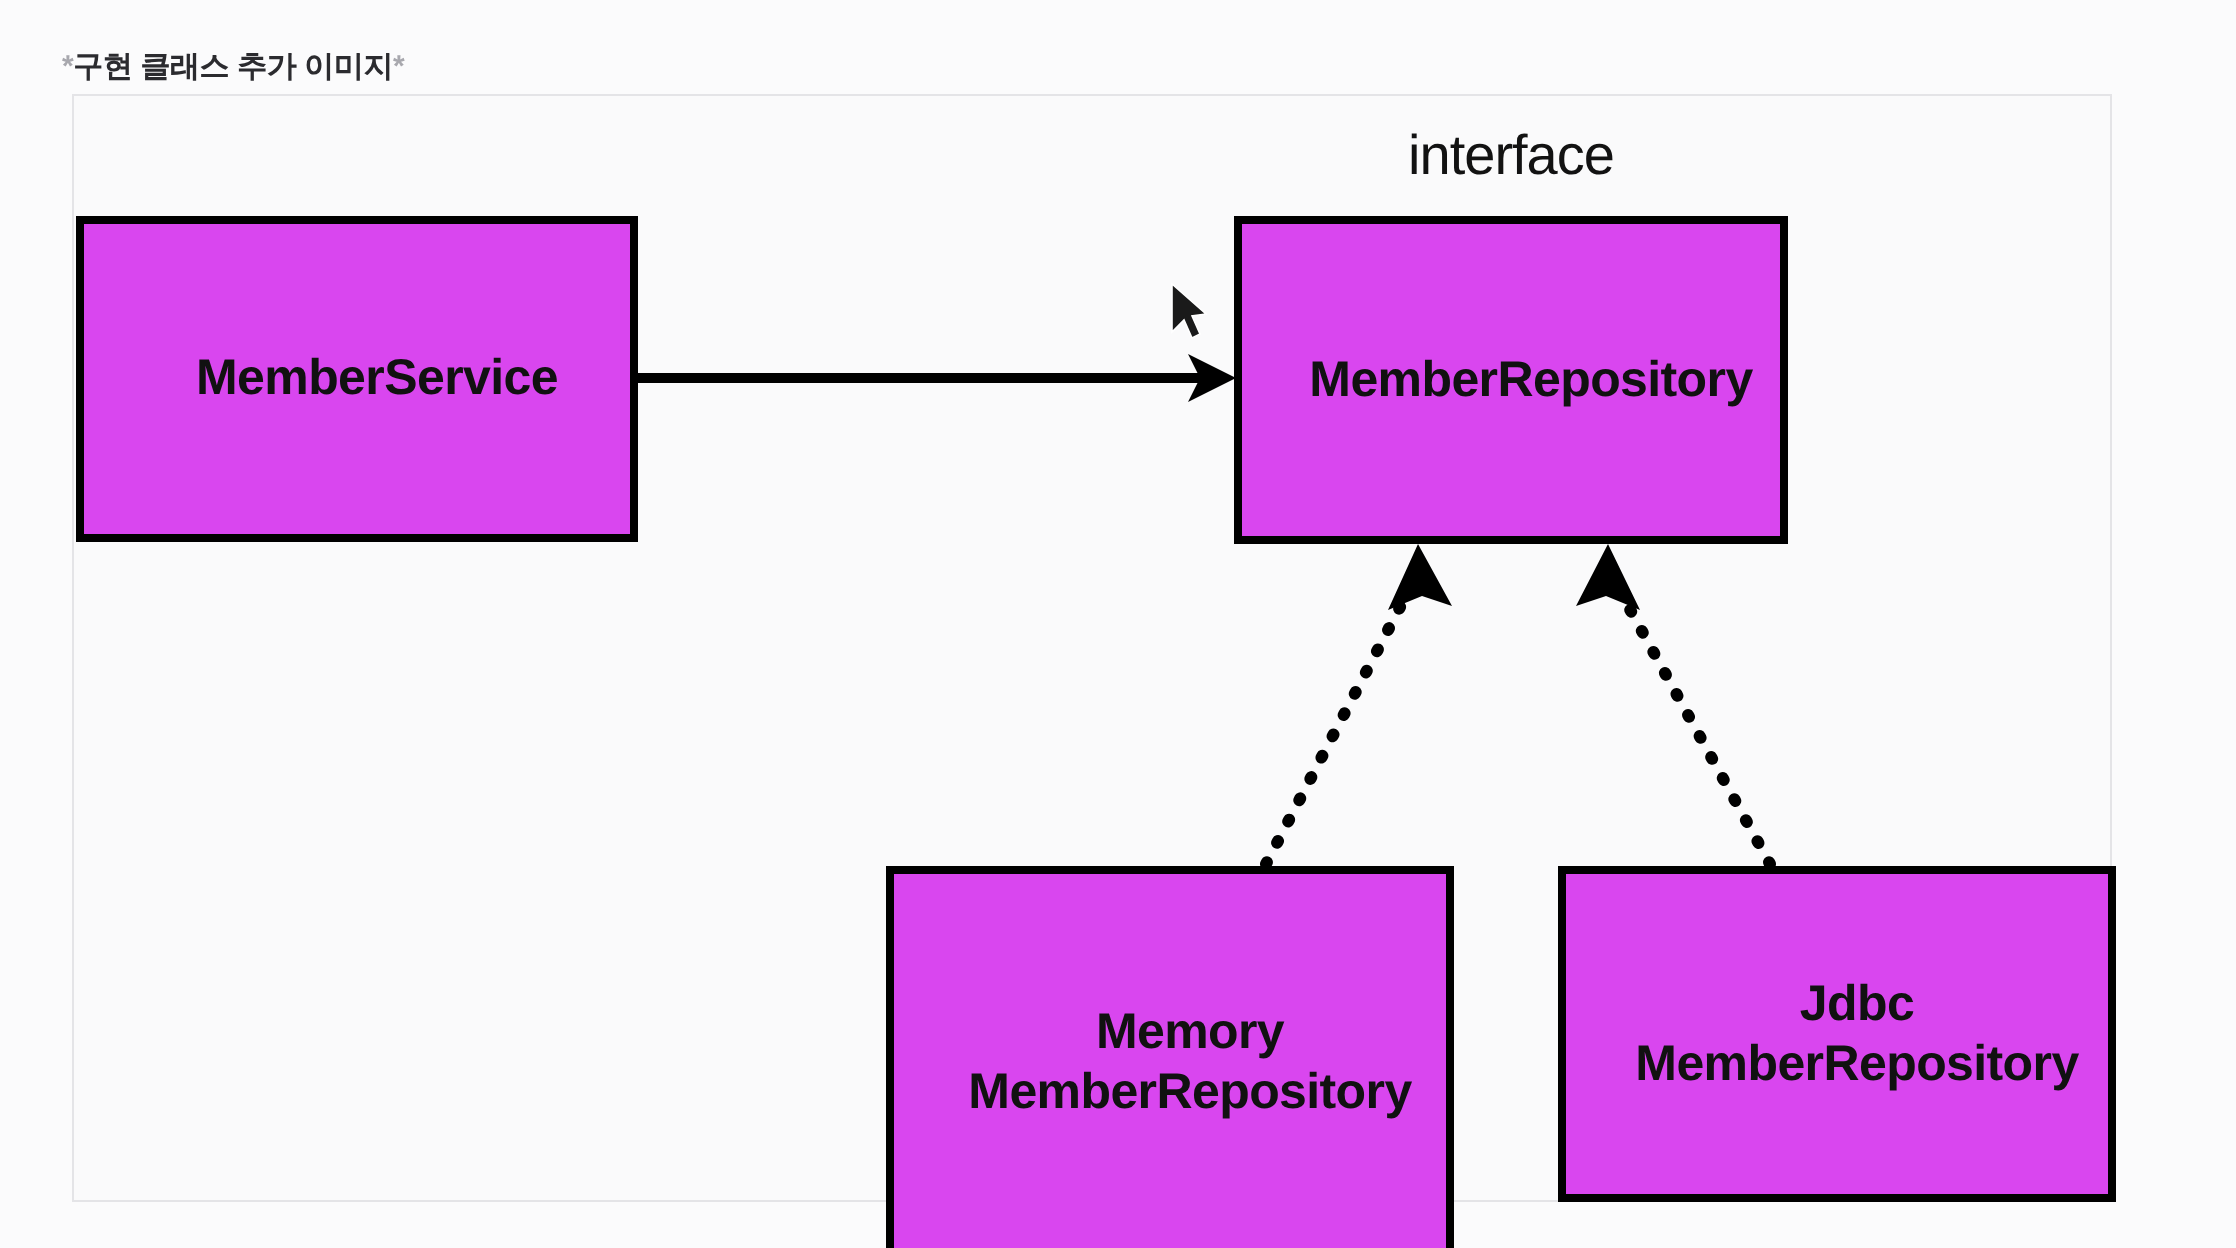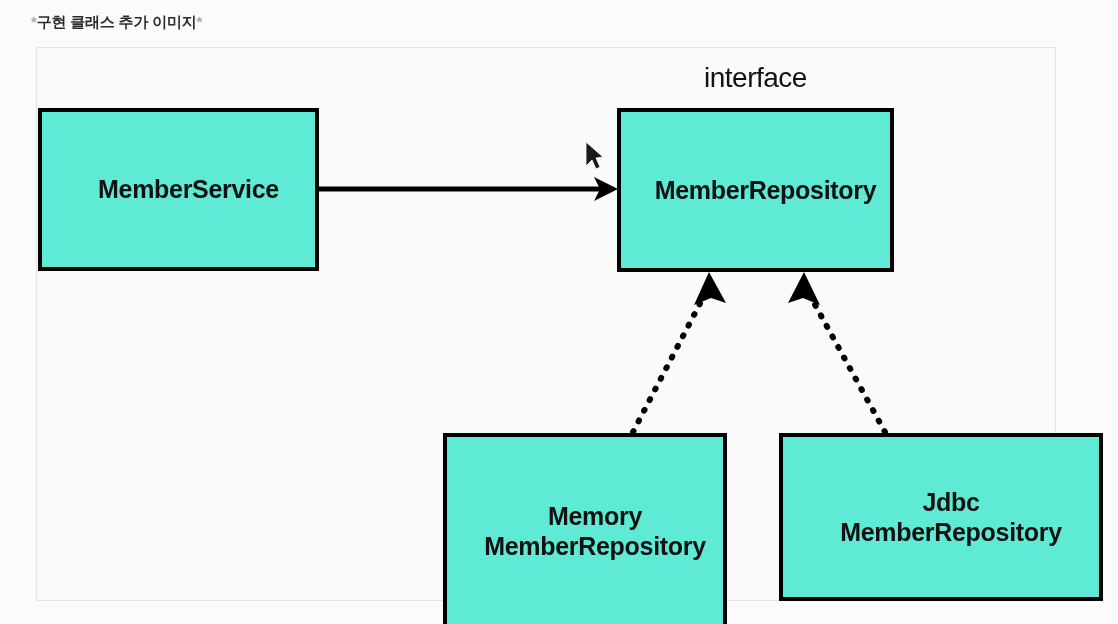--- a/index.html
+++ b/index.html
@@ -14,21 +14,21 @@
     position: relative;
     overflow: hidden;
     font-family: "Liberation Sans", sans-serif;
     -webkit-font-smoothing: antialiased;
   }
 
   
   #caption {
     position: absolute;
     left: 31px;
-    top: 12px;
+    top: 24px;
     font-size: 15px;
     font-weight: bold;
     color: #2b2b2f;
     letter-spacing: -0.2px;
     white-space: nowrap;
     line-height: 20px;
   }
   #caption .ast {
     color: #a8a8ae;
     font-weight: bold;
@@ -52,21 +52,21 @@
     left: 0;
     top: 0;
     width: 1118px;
     height: 624px;
     pointer-events: none;
   }
 
   
   .uml-box {
     position: absolute;
-    background: #5eead4;
+    background: #d946ef;
     border: 4px solid #000000;
     box-sizing: border-box;
     display: flex;
     align-items: center;
     justify-content: center;
     text-align: center;
     padding-left: 20px;
   }
   .uml-box .box-label {
     font-weight: bold;
@@ -86,21 +86,21 @@
     width: 277px; height: 164px;
   }
   #box-member-repository .box-label { font-size: 25px; }
 
   #box-memory-repo {
     left: 443px; top: 433px;
     width: 284px; height: 196px;
   }
   #box-jdbc-repo {
     left: 779px; top: 433px;
-    width: 324px; height: 168px;
+    width: 279px; height: 168px;
   }
   #box-memory-repo .box-label,
   #box-jdbc-repo .box-label { font-size: 25px; }
 
   
   #interface-label {
     position: absolute;
     left: 617px;
     top: 52px;
     width: 277px;

